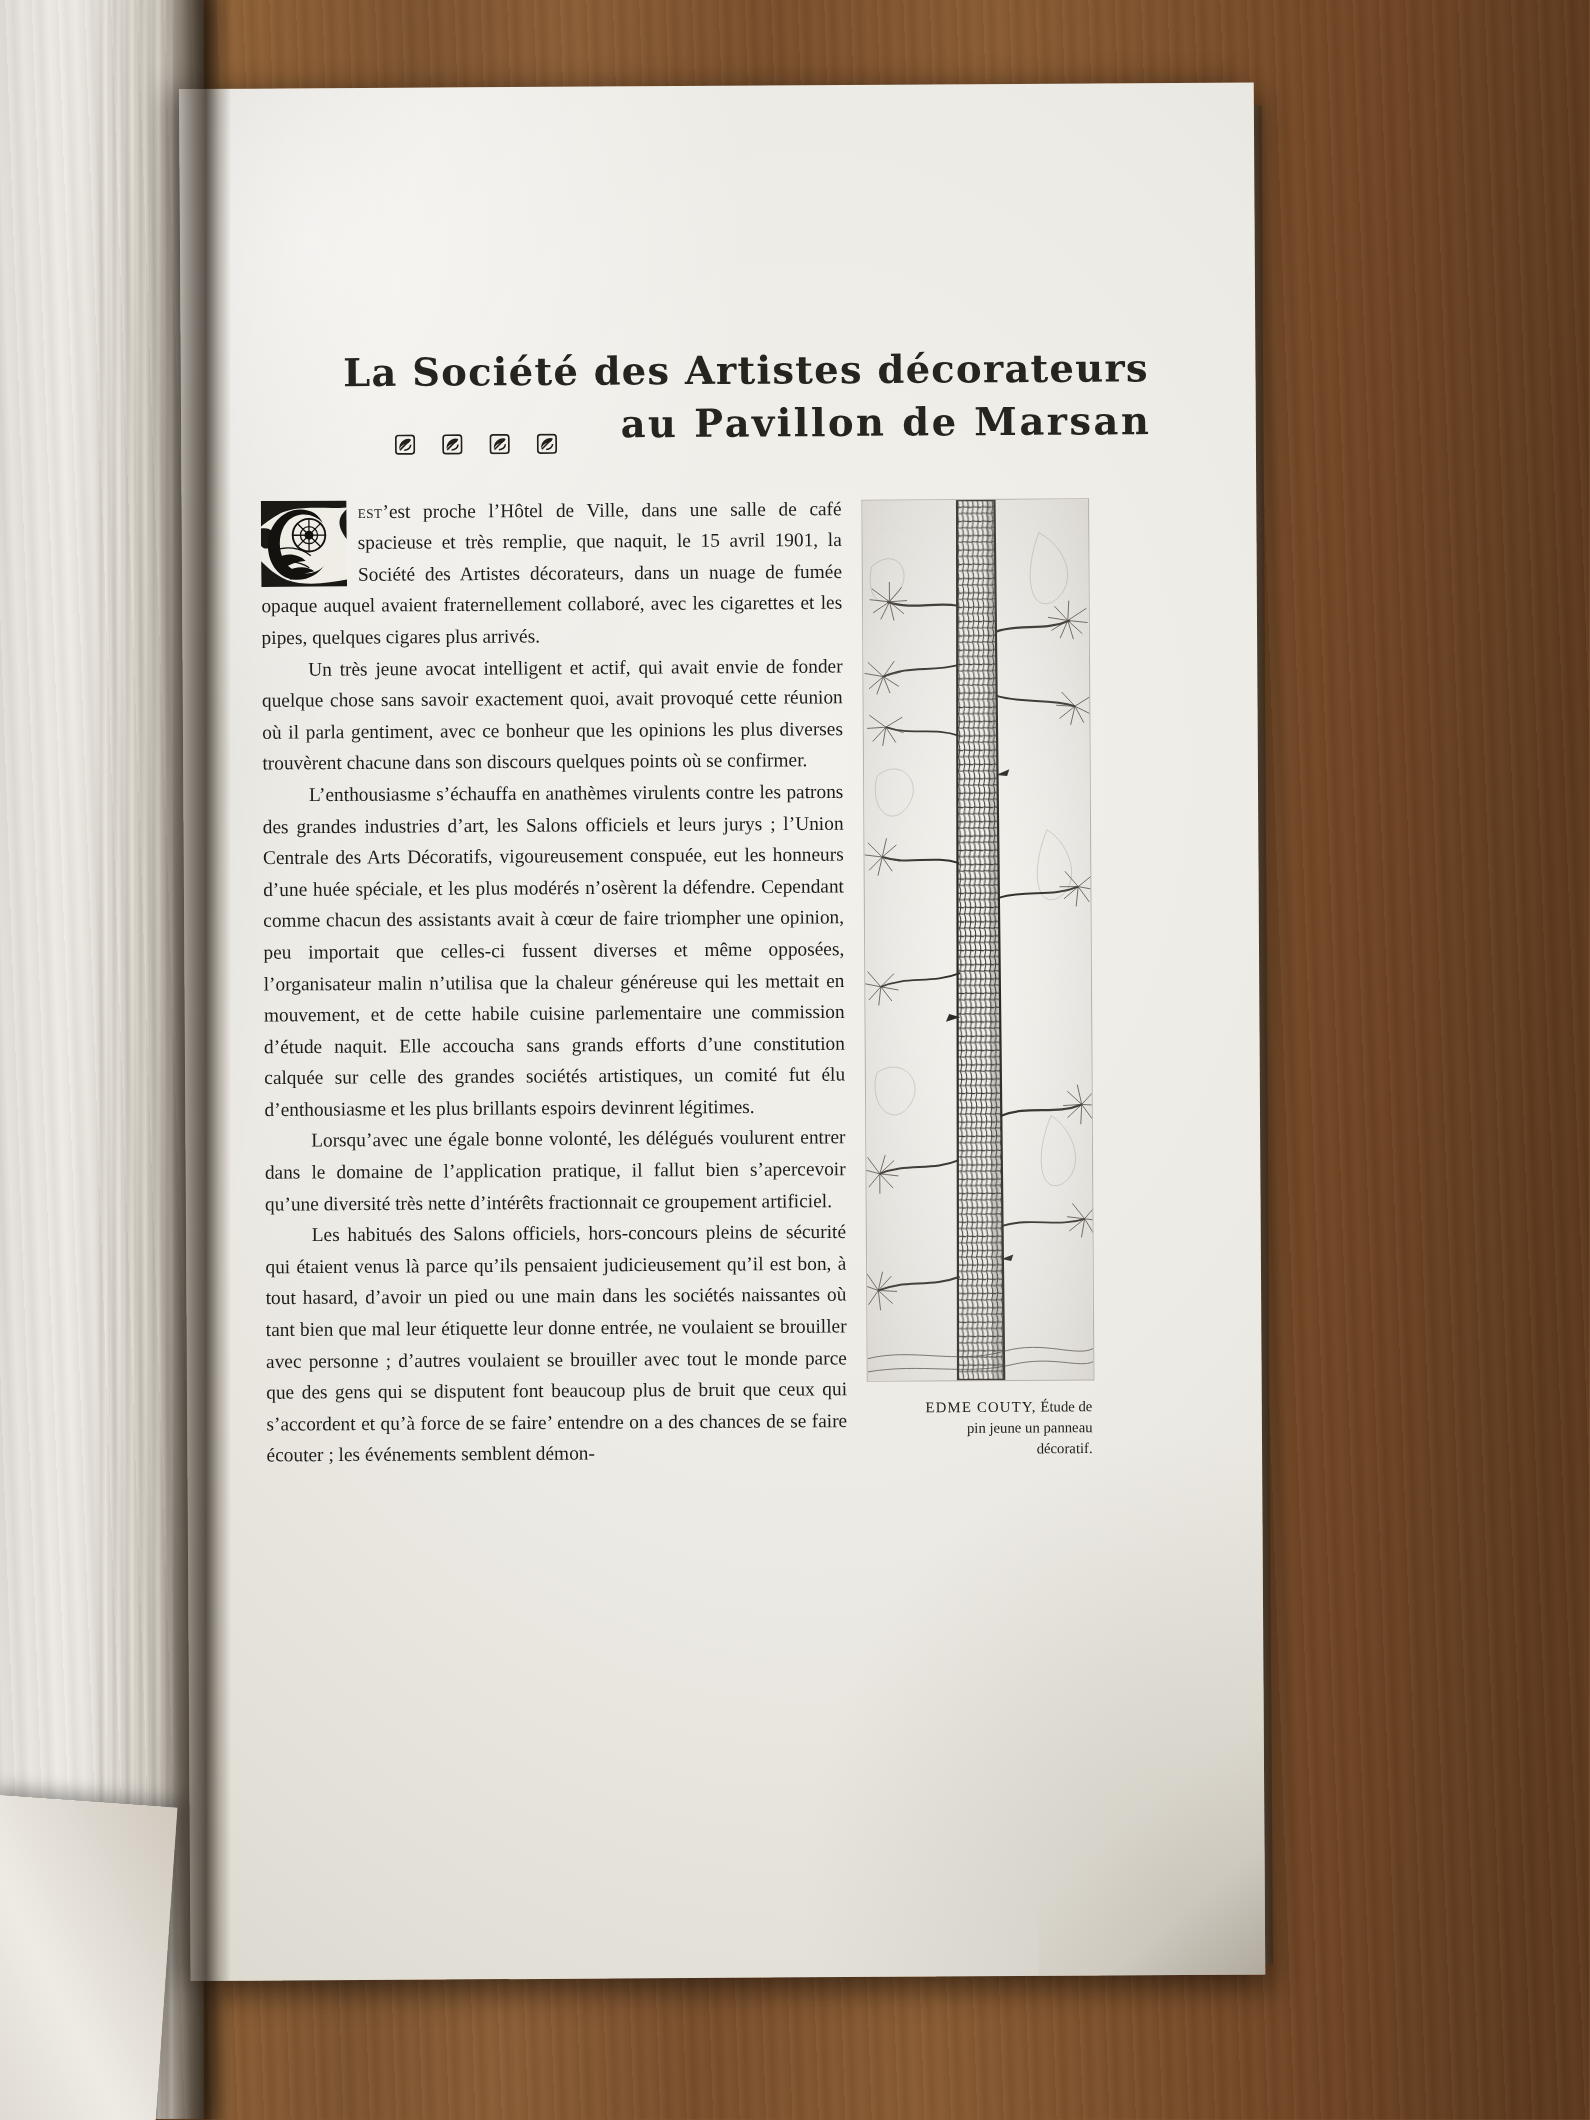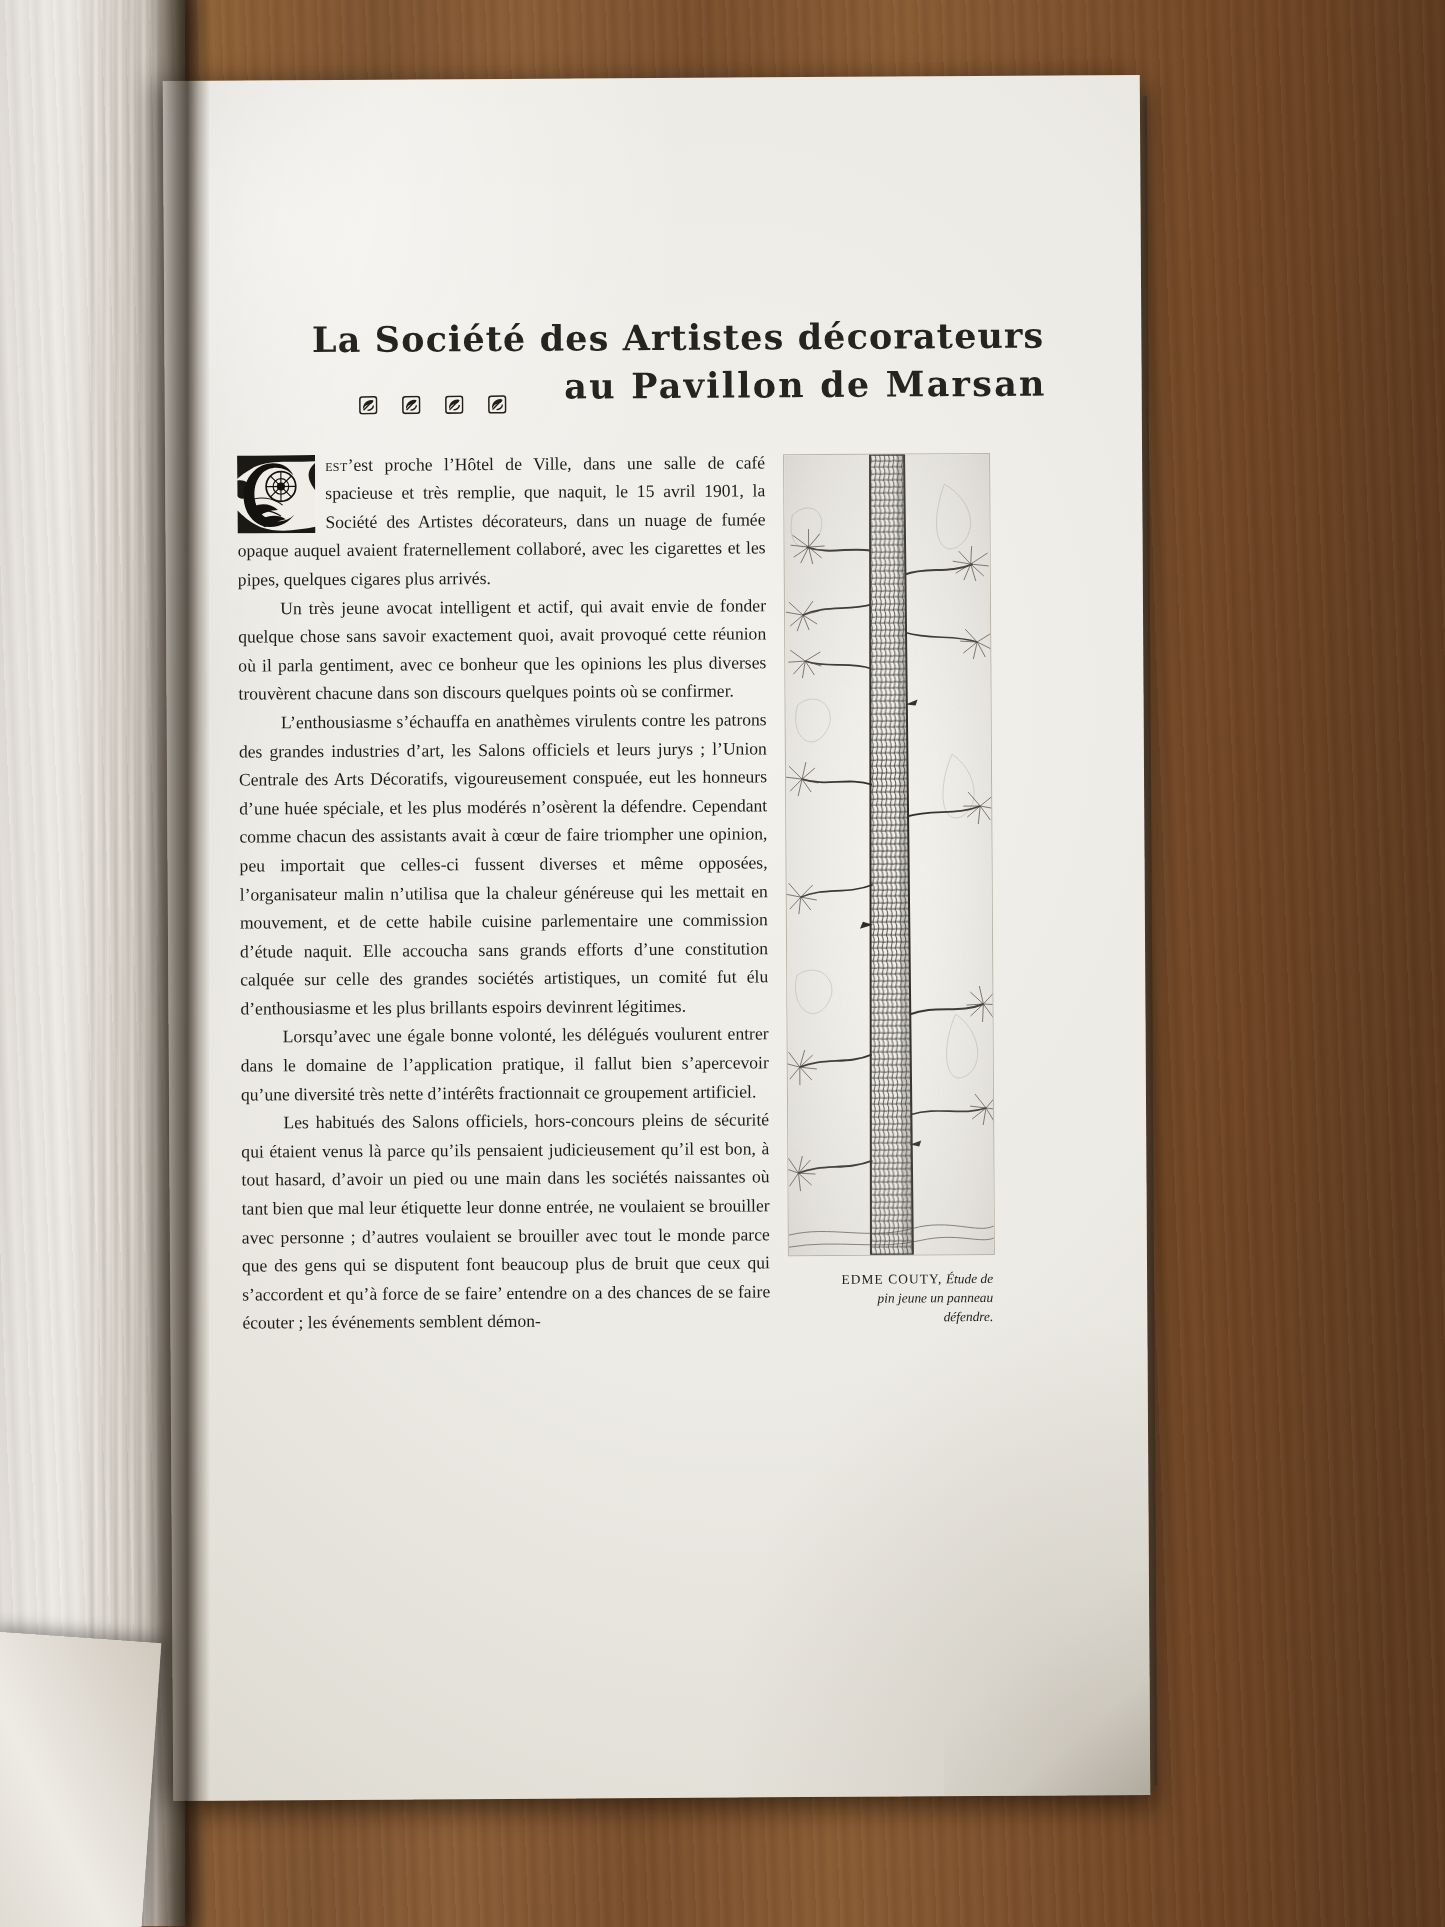--- a/index.html
+++ b/index.html
@@ -237,21 +237,21 @@
   .plate-caption {
     margin-top: 14px;
     width: 205px;
     text-align: right;
     color: #232019;
     font-size: 13.4px;
     line-height: 19px;
     font-family: "Liberation Serif", serif;
   }
   .cap-name { font-variant: small-caps; letter-spacing: 1.1px; margin-top: 41px; }
-  .cap-title { font-style: italic; }
+  .cap-title { }
 </style>
 </head>
 <body>
 
 <div id="scene">
 
   <div id="left-page">
     <div id="left-page-edge"></div>
   </div>
 
@@ -470,21 +470,21 @@
             </g>
 
             <rect width="205" height="800" fill="url(#vign)"></rect>
             <rect width="205" height="800" filter="url(#grain)" opacity="0.5"></rect>
           </svg>
 
           <div class="plate-caption">
             <span class="cap-name">EDME COUTY,</span>
             <span class="cap-title">Étude de</span><br>
             <span class="cap-title">pin jeune un panneau</span><br>
-            <span class="cap-title">défendre.</span>
+            <span class="cap-title">décoratif.</span>
           </div>
         </div>
 
       </div>
     </div>
 
     <div id="page-curl"></div>
   </div>
 
   <div id="gutter"></div>

